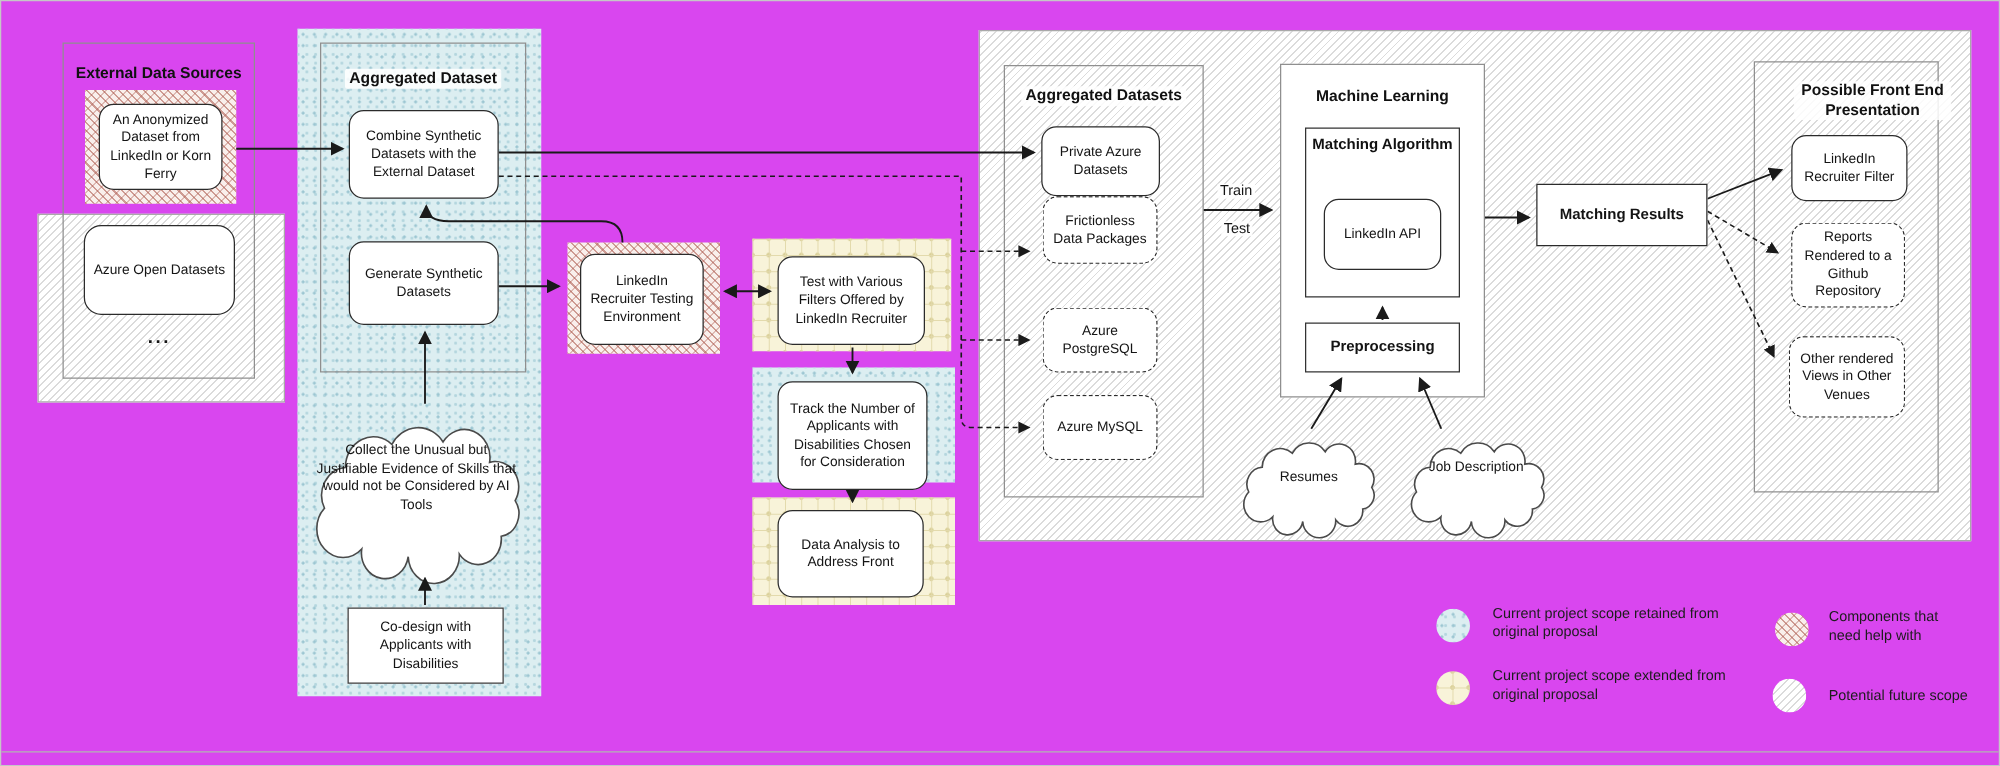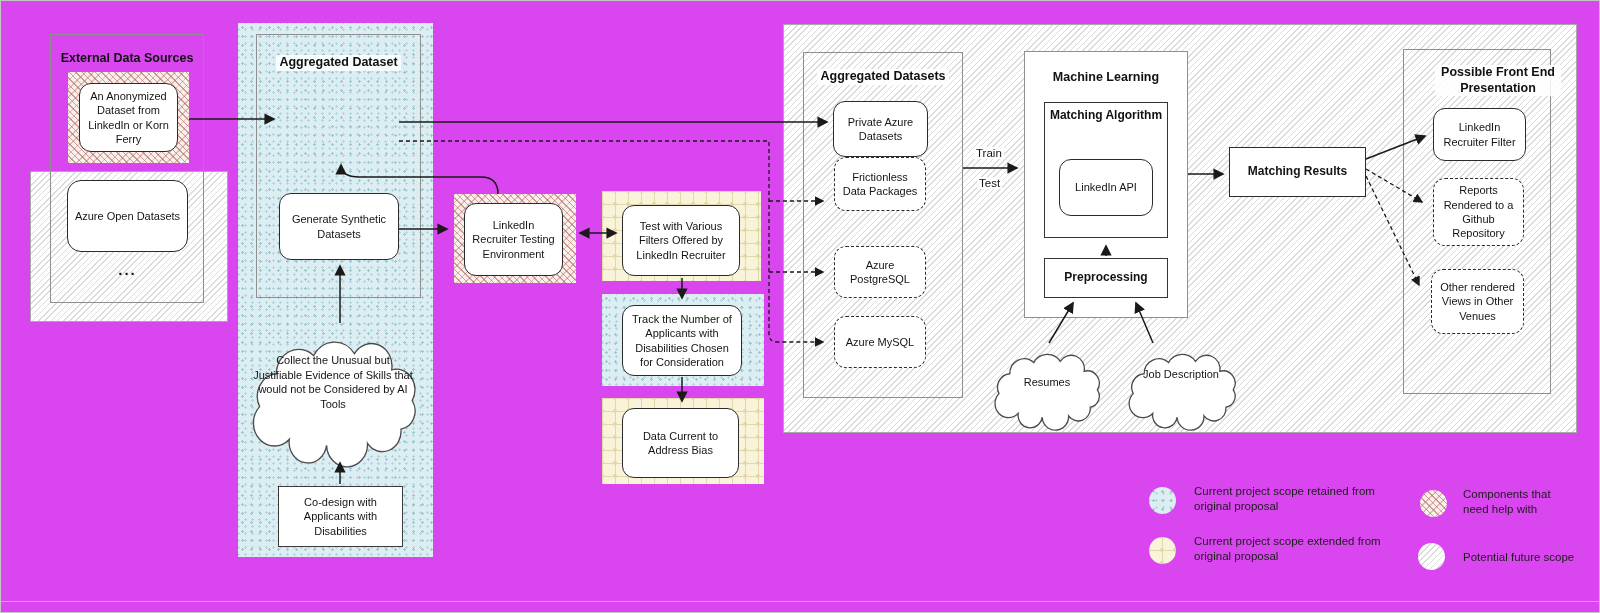--- a/index.html
+++ b/index.html
@@ -71,33 +71,34 @@
   <div class="abs frame" style="left:49px;top:33px;width:154px;height:269px;z-index:4;"></div>
   <div class="sec-title" style="left:49px;top:50px;width:154px;">External Data Sources</div>
   <div class="abs hatch-red" style="left:67px;top:71px;width:121px;height:91px;z-index:3;"></div>
   <div class="abs node" style="left:78px;top:82px;width:99px;height:69px;z-index:6;">An Anonymized Dataset from LinkedIn or Korn Ferry</div>
   <div class="abs node" style="left:66px;top:179px;width:121px;height:72px;border-radius:14px;z-index:6;">Azure Open Datasets</div>
   <div class="abs dots3" style="left:66px;top:260px;width:121px;">...</div>
 
   <div class="abs dots-blue" style="left:237px;top:22px;width:195px;height:534px;z-index:1;"></div>
   <div class="abs frame" style="left:255px;top:33px;width:165px;height:264px;z-index:4;"></div>
   <div class="sec-title" style="left:255px;top:54px;width:165px;"><span class="chip">Aggregated Dataset</span></div>
+  <div class="abs node" style="left:278px;top:87px;width:120px;height:71px;">Combine Synthetic Datasets with the External Dataset</div>
   <div class="abs node" style="left:278px;top:192px;width:120px;height:67px;">Generate Synthetic Datasets</div>
   <div class="cloud-text" style="left:252px;top:352px;width:160px;">Collect the Unusual but Justifiable Evidence of Skills that would not be Considered by AI Tools</div>
   <div class="abs node sq" style="left:277px;top:485px;width:125px;height:61px;">Co-design with Applicants with Disabilities</div>
 
   <div class="abs hatch-red" style="left:453px;top:193px;width:122px;height:89px;z-index:2;"></div>
   <div class="abs node" style="left:463px;top:202px;width:99px;height:73px;">LinkedIn Recruiter Testing Environment</div>
 
   <div class="abs grid-yellow" style="left:601px;top:190px;width:159px;height:90px;z-index:2;"></div>
   <div class="abs node" style="left:621px;top:204px;width:118px;height:71px;">Test with Various Filters Offered by LinkedIn Recruiter</div>
   <div class="abs dots-blue" style="left:601px;top:293px;width:162px;height:92px;z-index:2;"></div>
-  <div class="abs node" style="left:621px;top:304px;width:120px;height:71px;">Track the Number of Applicants with Disabilities Chosen for Consideration</div>
+  <div class="abs node" style="left:621px;top:304px;width:120px;height:87px;">Track the Number of Applicants with Disabilities Chosen for Consideration</div>
   <div class="abs grid-yellow" style="left:601px;top:397px;width:162px;height:86px;z-index:2;"></div>
-  <div class="abs node" style="left:621px;top:407px;width:117px;height:70px;">Data Current to Address Bias</div>
+  <div class="abs node" style="left:621px;top:407px;width:117px;height:70px;">Data Analysis to Address Front</div>
 
   <div class="abs hatch-gray" style="left:782px;top:23px;width:794px;height:409px;border:1px solid #a9a9a9;z-index:1;"></div>
 
   <div class="abs frame" style="left:802px;top:51px;width:160px;height:346px;z-index:4;"></div>
   <div class="sec-title" style="left:802px;top:68px;width:160px;"><span class="chip">Aggregated Datasets</span></div>
   <div class="abs node" style="left:832px;top:100px;width:95px;height:56px;">Private Azure Datasets</div>
   <div class="abs node dashed" style="left:833px;top:156px;width:92px;height:54px;">Frictionless Data Packages</div>
   <div class="abs node dashed" style="left:833px;top:315px;width:92px;height:52px;">Azure MySQL</div>
   <div class="abs node dashed" style="left:833px;top:245px;width:92px;height:52px;">Azure PostgreSQL</div>
 

